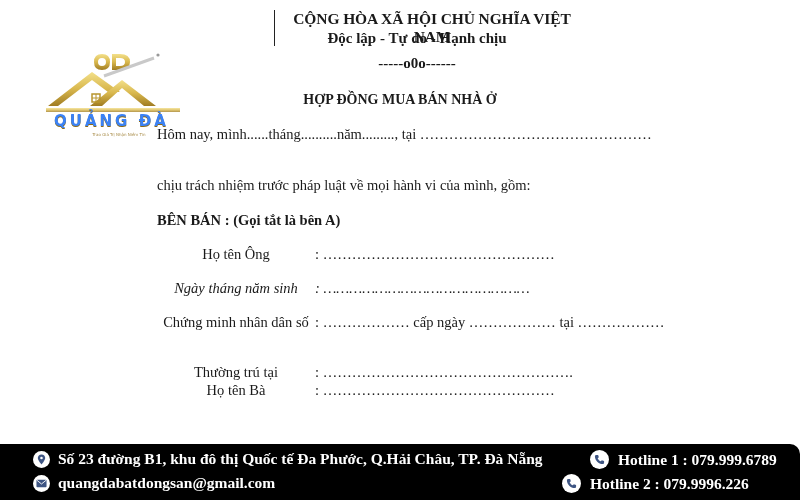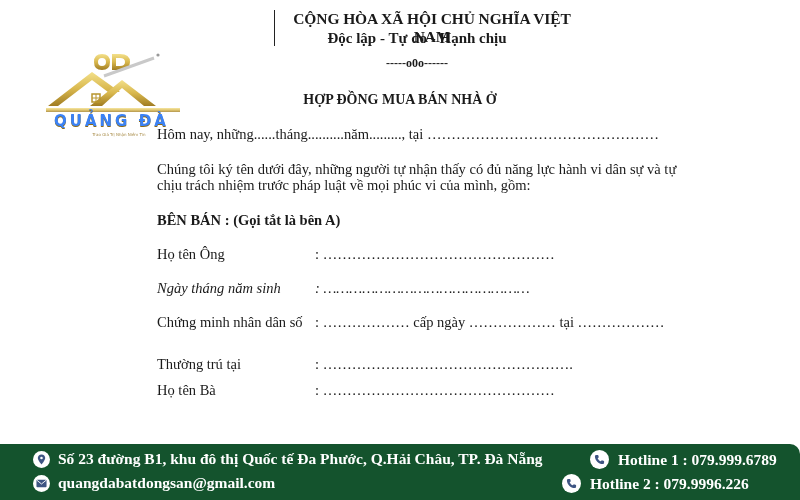--- a/index.html
+++ b/index.html
@@ -14,52 +14,52 @@
     position:absolute; left:262px; top:10px; width:310px;
     font-weight:bold; font-size:15.5px; text-align:center; letter-spacing:-0.1px;
     border-left:1.5px solid #222; padding-left:2px; line-height:18px;margin-left:12px;
   }
   .nat-motto {
     position:absolute; left:262px; top:29px; width:310px;
     font-weight:bold; font-size:15px; text-align:center; line-height:18px;
   }
   .nat-sep {
     position:absolute; left:262px; top:56px; width:310px;
-    font-weight:bold; font-size:12px; text-align:center; line-height:14px;
+    font-weight:bold; font-size:15px; text-align:center; line-height:14px;
   }
   .doc-title {
     position:absolute; left:150px; top:89px; width:500px;
     font-weight:bold; font-size:14px; text-align:center; line-height:22px;
   }
   .p { position:absolute; left:157px; font-size:14.5px; line-height:17px; white-space:nowrap; }
   .p.intro { top:126px; }
   .p.para1 { top:161px; }
   .p.para2 { top:177px; }
   .p.party { top:212px; font-weight:bold; }
-  .row { position:absolute; left:157px; font-size:14.5px; line-height:17px; white-space:nowrap; }
+  .row { position:absolute; left:157px; font-size:14.5px; line-height:17px; white-space:nowrap;text-align:center; }
   .row .lbl { display:inline-block; width:158px; }
   .row .val { display:inline-block; }
   .r1 { top:246px; } .r2 { top:280px;font-style:italic; } .r3 { top:314px; }
-  .r4 { top:356px; } .r5 { top:382px; } .r6 { top:416px; }
+  .r4 { top:364px; } .r5 { top:382px; } .r6 { top:416px; }
 
   .logo { position:absolute; left:44px; top:46px; width:140px; height:76px; }
   .logo-name {
     position:absolute; left:54px; top:112px; width:140px;
     font-family:"DejaVu Sans", sans-serif; font-weight:bold; font-size:15px;
     letter-spacing:3px; color:#3b82f6;
     text-shadow:0 1px 0 #8a6a18;
   }
   .logo-tag {
     position:absolute; left:74px; top:132px; width:90px;
     font-family:"DejaVu Sans", sans-serif; font-size:4px; color:#a98d4a; text-align:center;
   }
 
   .footer {
     position:absolute; left:0; top:444px; width:800px; height:56px;
-    background:#14532d; border-top-right-radius:10px;
+    background:#000000; border-top-right-radius:10px;
     color:#ffffff; font-weight:bold; font-size:15.5px;
   }
   .f-item { position:absolute; display:flex; align-items:center; white-space:nowrap; line-height:18px; }
   .f-addr { left:33px; top:6px; }
   .f-mail { left:33px; top:30px; }
   .f-hot1 { left:562px; top:6px;padding-left:28px; }
   .f-hot2 { left:562px; top:30px;justify-content:space-between; }
   .ic {
     width:17px; height:17px; border-radius:50%; background:#ffffff;
     display:inline-flex; align-items:center; justify-content:center; margin-right:8px;
@@ -97,23 +97,22 @@
   </div>
   <div class="logo-name">QUẢNG ĐÀ</div>
   <div class="logo-tag">Trao Giá Trị Nhận Niềm Tin</div>
 
   <div class="nat-title">CỘNG HÒA XÃ HỘI CHỦ NGHĨA VIỆT NAM</div>
   <div class="nat-motto">Độc lập - Tự do - Hạnh chịu</div>
   <div class="nat-sep">-----o0o------</div>
 
   <div class="doc-title">HỢP ĐỒNG MUA BÁN NHÀ Ở</div>
 
-  <div class="p intro">Hôm nay, những......tháng..........năm........., tại …………………………………………</div>
-  <div class="p para1">Chúng tôi ký tên dưới đây, những người tự nhận thấy có đủ năng lực hành vi dân sự và tự</div>
-  <div class="p para2">chịu trách nhiệm trước pháp luật về mọi phúc vi của mình, gồm:</div>
+  <div class="p intro">Hôm nay, mình......tháng..........năm........., tại …………………………………………</div>
+  <div class="p para2">chịu trách nhiệm trước pháp luật về mọi hành vi của mình, gồm:</div>
   <div class="p party">BÊN BÁN :   (Gọi tắt là bên A)</div>
 
   <div class="row r1">
     <span class="lbl">Họ tên Ông</span><span class="val">: …………………………………………</span>
   </div>
   <div class="row r2">
     <span class="lbl">Ngày tháng năm sinh</span><span class="val">: …………………………………………</span>
   </div>
   <div class="row r3">
     <span class="lbl">Chứng minh nhân dân số</span><span class="val">: ……………… cấp ngày ……………… tại ………………</span>

